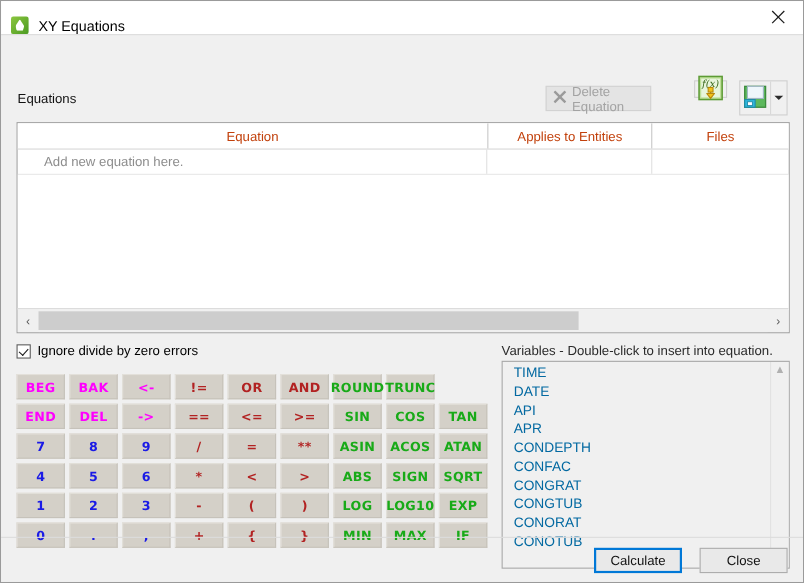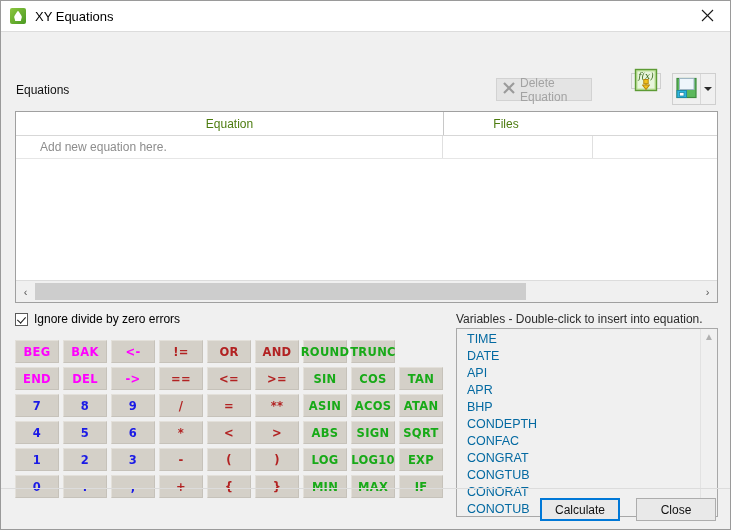--- a/index.html
+++ b/index.html
@@ -22,21 +22,21 @@
     background: #f0f0f0;
     border: 1px solid #9a9a9a;
     box-sizing: border-box;
     display: flex; flex-direction: column;
   }
 
   
   #titlebar {
     height: 30px; min-height: 30px;
     background: #ffffff;
-    display: flex; align-items: center;
+    display: flex; align-items: flex-end;
     position: relative;
   }
   #app-icon {
     width: 16px; height: 16px;
     margin-left: 9px;
     background: linear-gradient(135deg,#8cc63f 0%, #4a9a22 100%);
     border-radius: 2px;
     position: relative;
     flex: none;
   }
@@ -139,21 +139,21 @@
     overflow: hidden;
   }
   #grid-header {
     display: flex;
     height: 23px;
     border-bottom: 1px solid #d7d7d7;
     background: #ffffff;
   }
   .grid-col-head {
     display: flex; align-items: center; justify-content: center;
-    font-size: 12px; color: #4d7c0f;
+    font-size: 12px; color: #c2410c;
     box-sizing: border-box;
     height: 100%;
     cursor: default;
   }
   .grid-col-head.sep { border-right: 1px solid #c8c8c8; }
   #col-equation { width: 428px; }
   #col-entities { width: 149px; }
   #col-files    { width: 124px; }
 
   #grid-newrow {
@@ -392,20 +392,21 @@
         </span>
       </div>
       <div id="save-btn-arrow">
         <span class="caret-down"></span>
       </div>
     </div>
 
     <div id="equations-grid">
       <div id="grid-header">
         <div class="grid-col-head sep" id="col-equation">Equation</div>
+        <div class="grid-col-head sep" id="col-entities">Applies to Entities</div>
         <div class="grid-col-head" id="col-files">Files</div>
       </div>
 
       <div id="grid-newrow">
         <div class="cell-equation">Add new equation here.</div>
         <div class="cell-entities"></div>
         <div class="cell-files"></div>
       </div>
 
       <div id="grid-body"></div>
@@ -481,21 +482,20 @@
         <div class="key k-green">IF</div>
       </div>
 
     <div id="variables-label">Variables - Double-click to insert into equation.</div>
     <div id="variables-list">
       <div id="variables-items">
           <div class="var-item">TIME</div>
           <div class="var-item">DATE</div>
           <div class="var-item">API</div>
           <div class="var-item">APR</div>
-          <div class="var-item">BHP</div>
           <div class="var-item">CONDEPTH</div>
           <div class="var-item">CONFAC</div>
           <div class="var-item">CONGRAT</div>
           <div class="var-item">CONGTUB</div>
           <div class="var-item">CONORAT</div>
           <div class="var-item">CONOTUB</div>
         </div>
       <div id="variables-vscroll">
         <div class="vs-arrow">▲</div>
         <div class="vs-arrow">▼</div>

